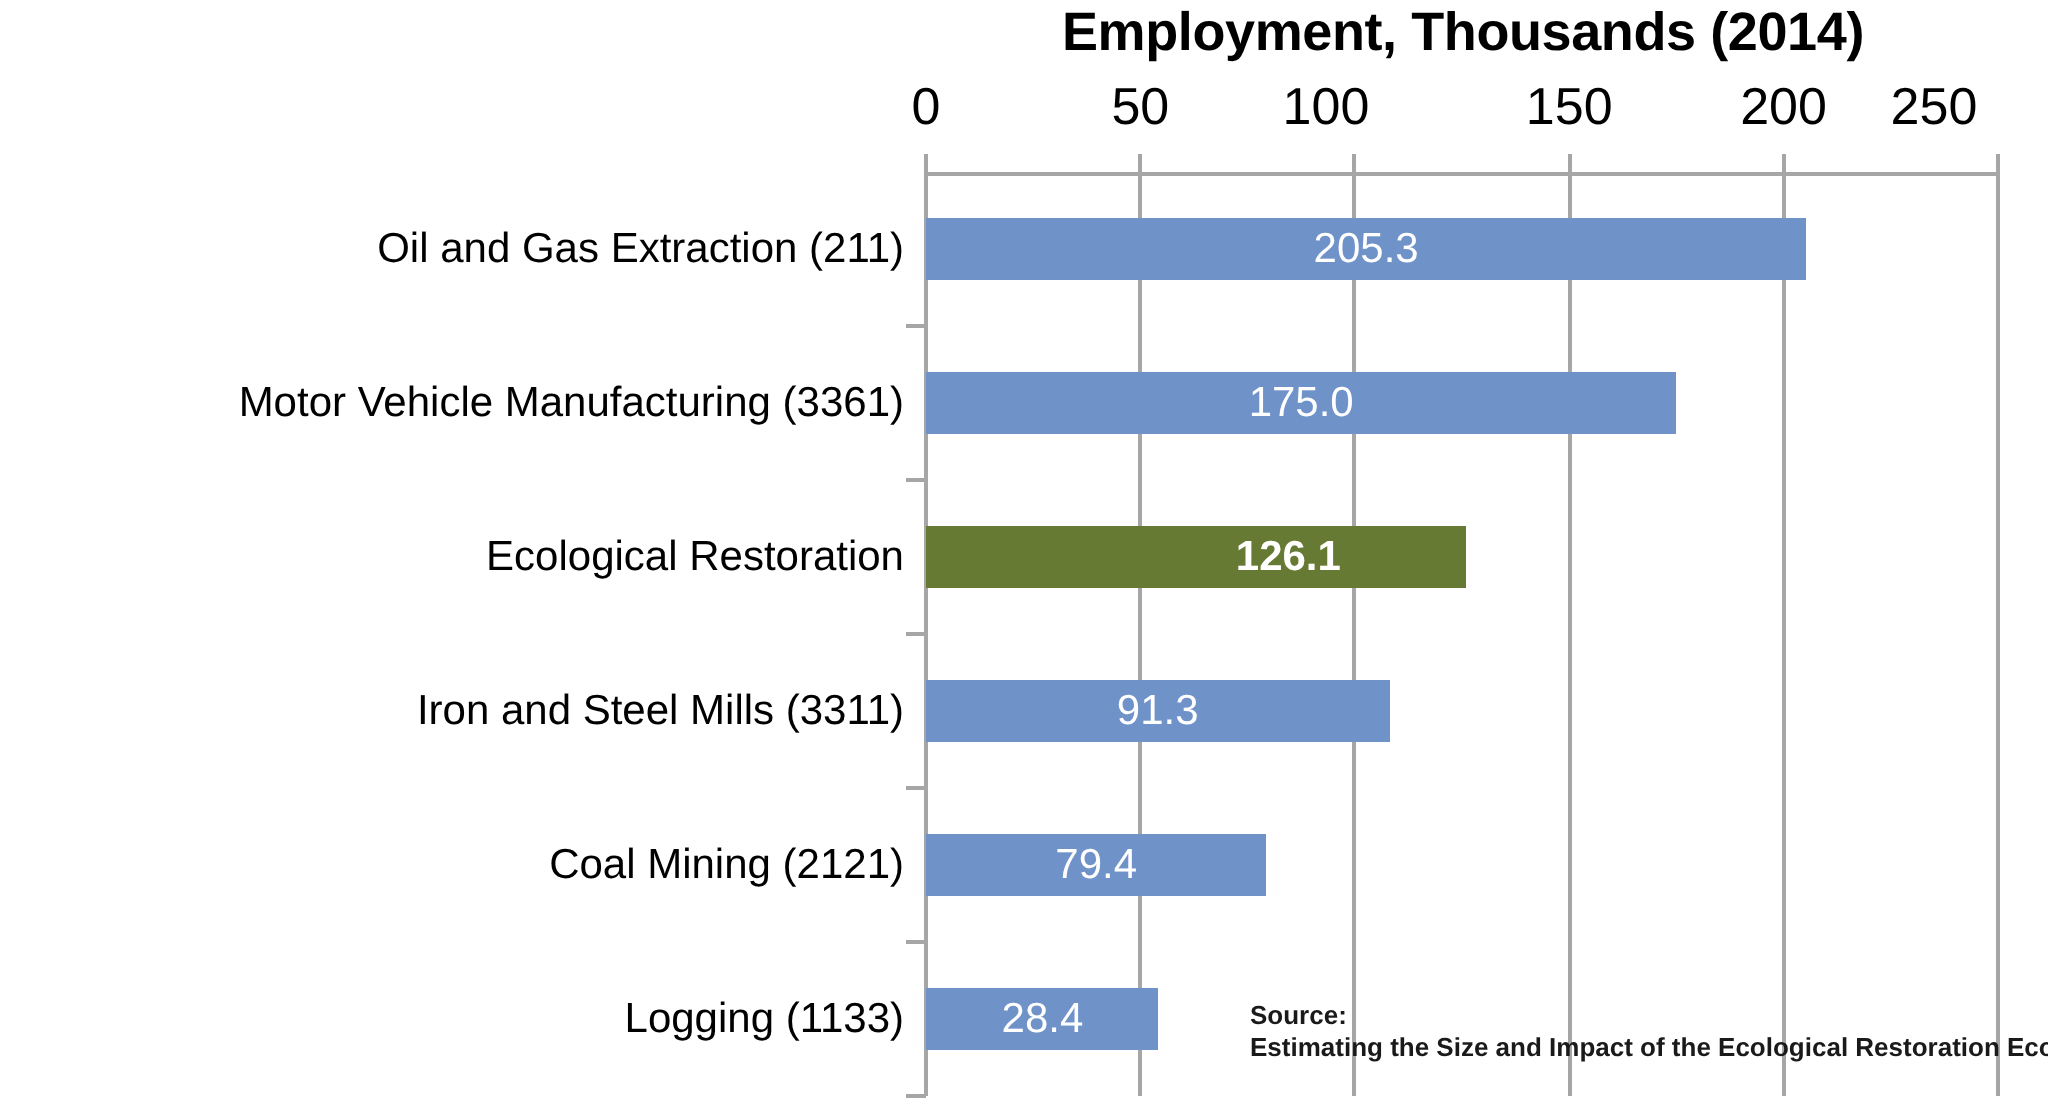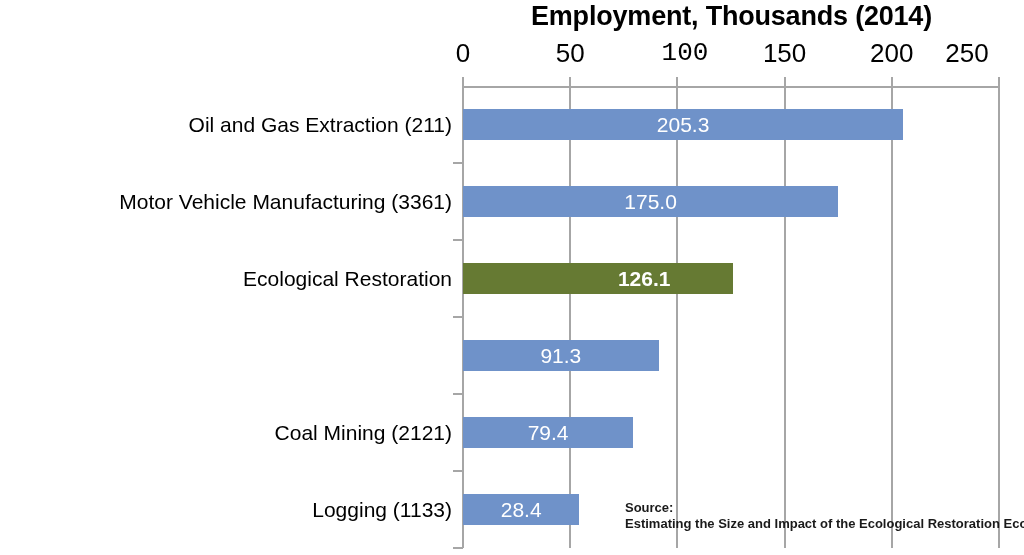--- a/index.html
+++ b/index.html
@@ -153,30 +153,31 @@
 </style>
 </head>
 <body>
 
 <div id="chart-title">Employment, Thousands (2014)</div>
 
 <div id="cat-labels">
     <div class="cat-label-item" style="top: 22.5px;">Oil and Gas Extraction (211)</div>
     <div class="cat-label-item" style="top: 99.5px;">Motor Vehicle Manufacturing (3361)</div>
     <div class="cat-label-item" style="top: 176.5px; text-align: right;">Ecological Restoration</div>
+    <div class="cat-label-item" style="top: 253.5px;">Iron and Steel Mills (3311)</div>
     <div class="cat-label-item" style="top: 330.5px;">Coal Mining (2121)</div>
     <div class="cat-label-item" style="top: 407.5px;">Logging (1133)</div>
   </div>
 
 <div id="plot">
   <div id="plot-top-border"></div>
   <div id="xaxis-labels">
       <div class="xtick-label" style="left: 0px;">0</div>
       <div class="xtick-label" style="left: 107.2px;">50</div>
-      <div class="xtick-label" style="left: 222px; font-family: Liberation Mono, monospace;">100</div>
+      <div class="xtick-label" style="left: 200px;">100</div>
       <div class="xtick-label" style="left: 321.6px;">150</div>
       <div class="xtick-label" style="left: 428.8px;">200</div>
       <div class="xtick-label" style="left: 504px;">250</div>
     </div>
   <div id="gridlines">
       <div class="gridline axis-zero" style="left: -1px;"></div>
       <div class="xtick-mark" style="left: -1px;"></div>
       <div class="gridline" style="left: 106.2px;"></div>
       <div class="xtick-mark" style="left: 106.2px;"></div>
       <div class="gridline" style="left: 213.4px;"></div>
@@ -199,21 +200,21 @@
   <div id="bars">
       <div class="bar" style="left: 0px; top: 23px; width: 440.163px; background: rgb(111, 146, 201);">
         <span class="bar-value">205.3</span>
       </div>
       <div class="bar" style="left: 0px; top: 100px; width: 375.2px; background: rgb(111, 146, 201);">
         <span class="bar-value">175.0</span>
       </div>
       <div class="bar" style="left: 0px; top: 177px; width: 270.358px; background: rgb(102, 122, 51);">
         <span class="bar-value emphasis">126.1</span>
       </div>
-      <div class="bar" style="left: 0px; top: 254px; width: 195.747px; background: rgb(111, 146, 201);">
+      <div class="bar" style="left: 0px; top: 254px; width: 195.747px; background: rgb(111, 146, 201); padding-left: 36px;">
         <span class="bar-value">91.3</span>
       </div>
       <div class="bar" style="left: 0px; top: 331px; width: 170.234px; background: rgb(111, 146, 201);">
         <span class="bar-value">79.4</span>
       </div>
       <div class="bar" style="left: 0px; top: 408px; width: 116.419px; background: rgb(111, 146, 201);">
         <span class="bar-value">28.4</span>
       </div>
     </div>
 </div>

